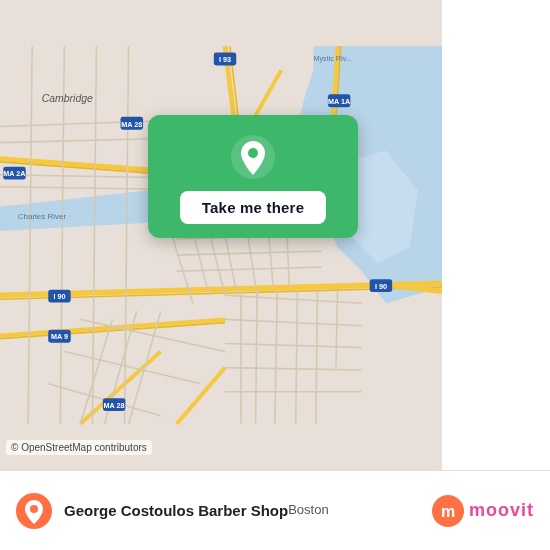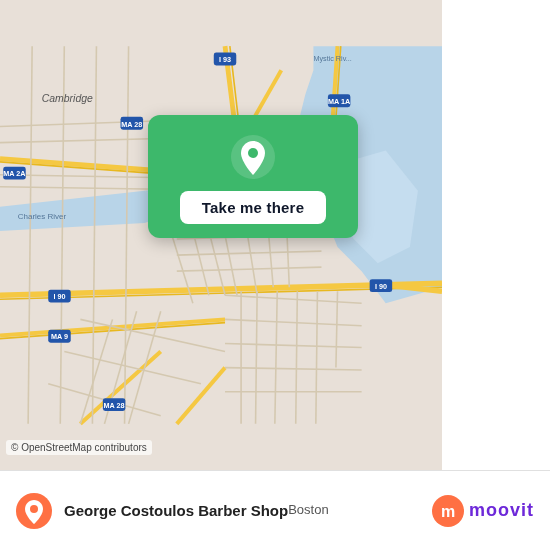--- a/index.html
+++ b/index.html
@@ -100,21 +100,21 @@
     }
 
     #moovit-icon {
       width: 32px;
       height: 32px;
     }
 
     #moovit-text {
       font-size: 18px;
       font-weight: bold;
-      color: #6d28d9;
+      color: #ec4899;
       letter-spacing: 1px;
     }
 
     
     #osm-attribution {
       position: absolute;
       bottom: 15px;
       left: 6px;
       font-size: 10px;
       color: #444;

